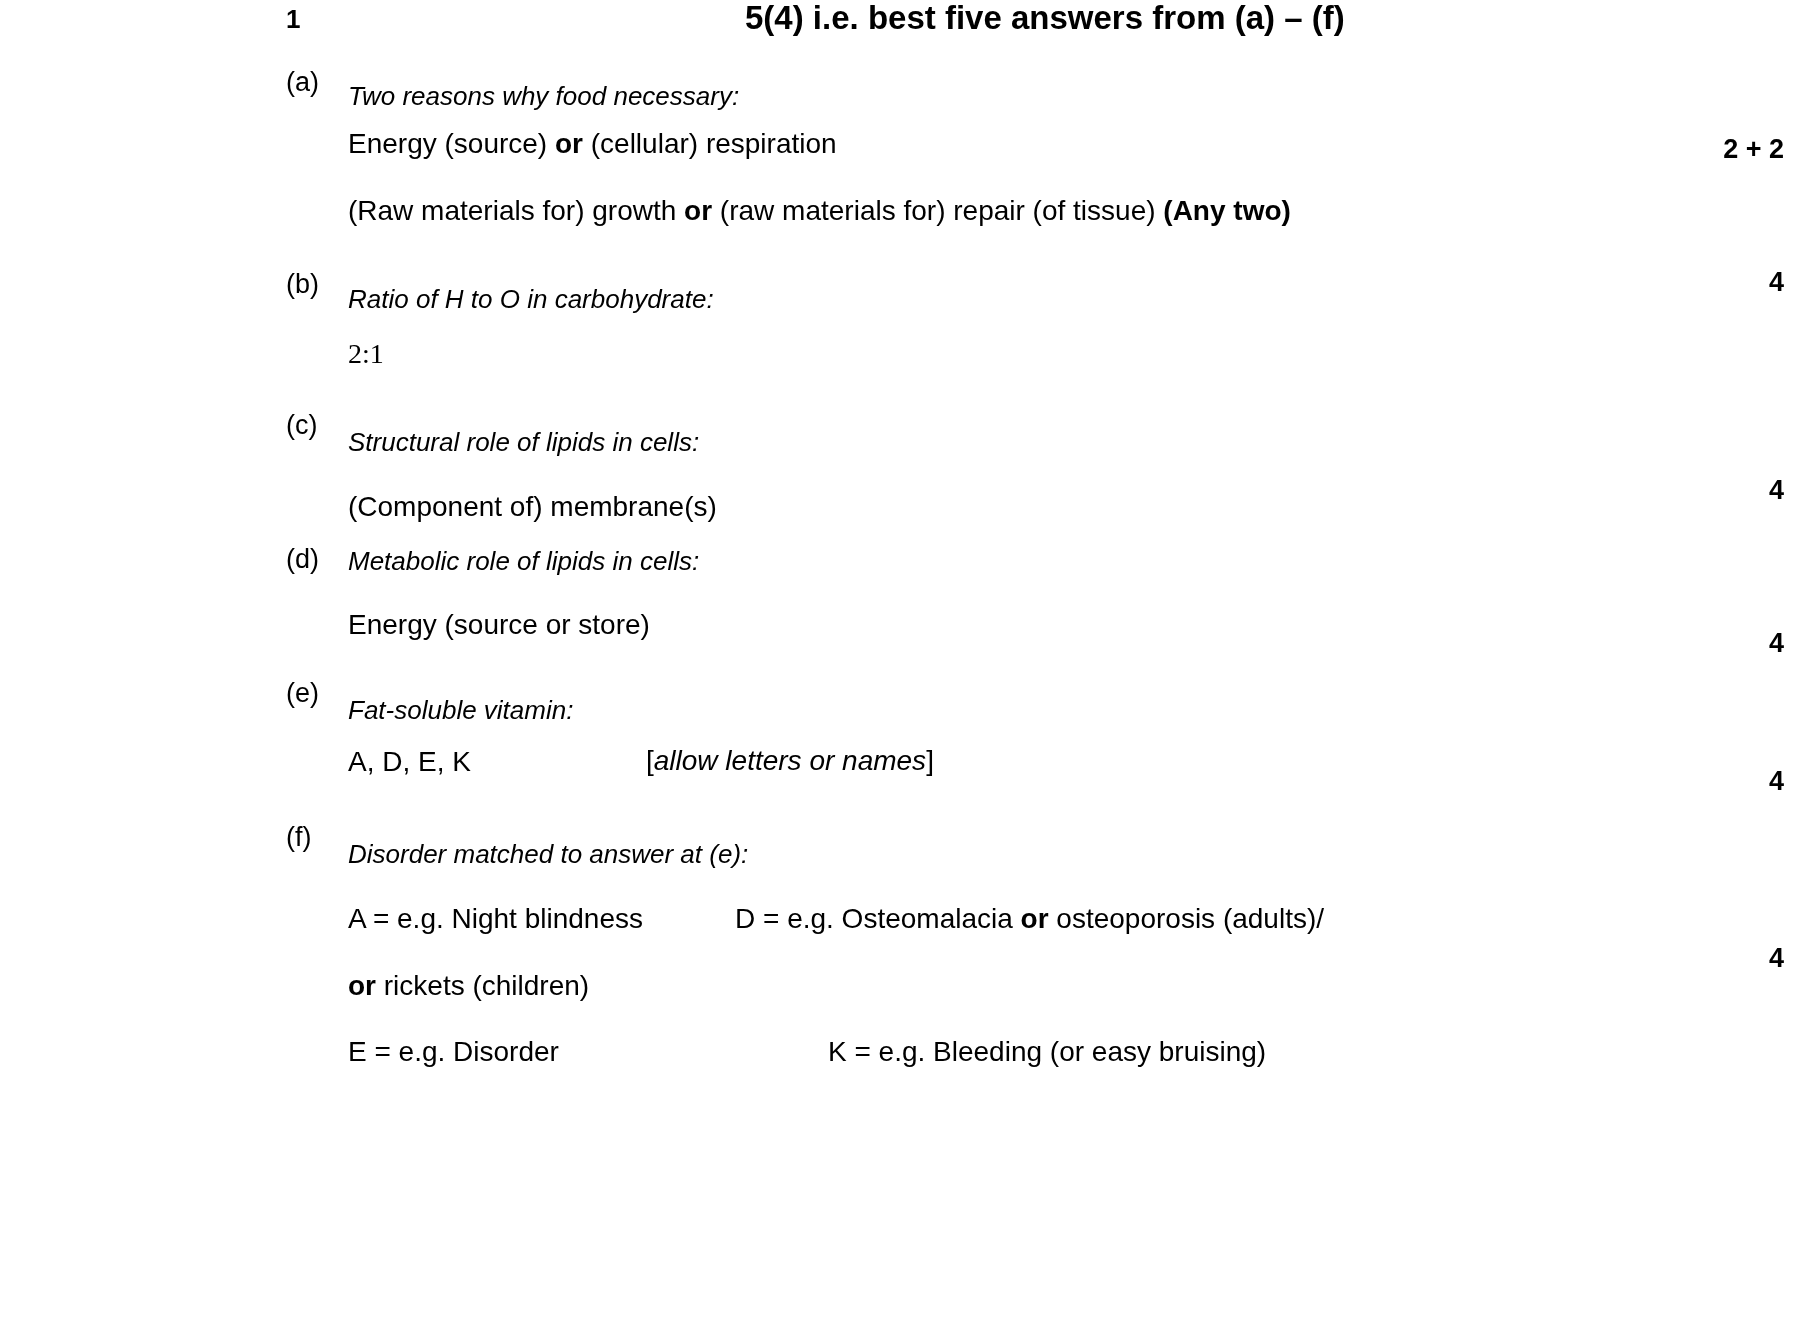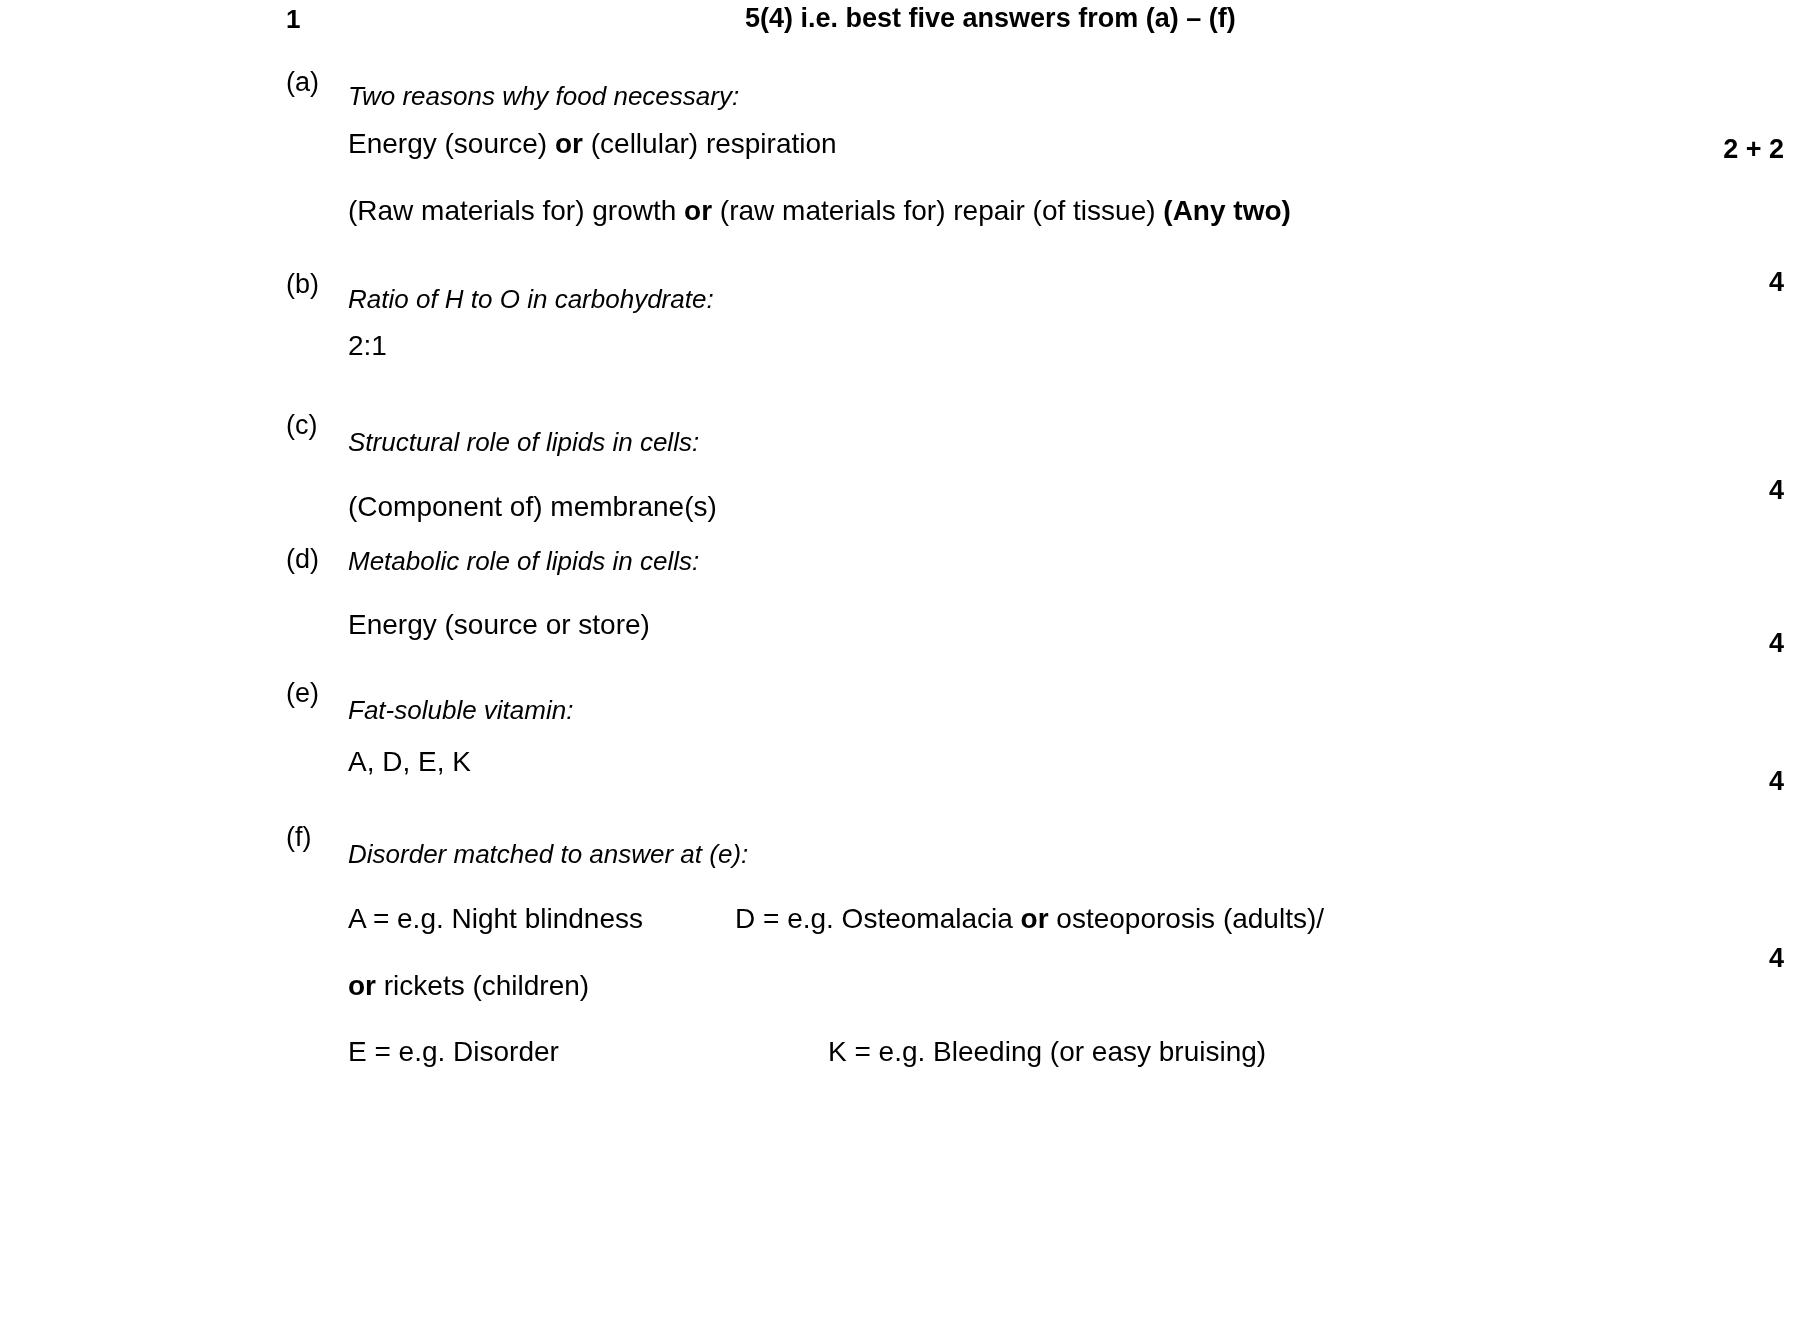--- a/index.html
+++ b/index.html
@@ -27,21 +27,21 @@
     top: 2px;
     font-size: 26px;
     font-weight: bold;
     line-height: 34px;
     white-space: nowrap;
   }
   .hdr-title {
     position: absolute;
     left: 745px;
     top: 0px;
-    font-size: 27px;
+    font-size: 33px;
     font-weight: bold;
     line-height: 36px;
     white-space: nowrap;
   }
 
   
   .part-label {
     position: absolute;
     font-size: 27px;
     line-height: 34px;
@@ -91,21 +91,21 @@
   <div class="mark" style="top:132px;">2 + 2</div>
 
   <div class="line" style="left:348px; top:193px;"><span>(Raw materials for) growth </span><b>or</b><span> (raw materials for) repair (of tissue) </span><b>(Any two)</b></div>
 
   <div class="part-label" style="left:286px; top:267px;">(b)</div>
 
   <div class="line cue" style="left:348px; top:281px;">Ratio of H to O in carbohydrate:</div>
 
   <div class="mark" style="top:265px;">4</div>
 
-  <div class="line" style="left:348px; top:328px;"><span>2:1</span></div>
+  <div class="line" style="left:348px; top:336px;font-family:Liberation Serif, serif;"><span>2:1</span></div>
 
   <div class="part-label" style="left:286px; top:408px;">(c)</div>
 
   <div class="line cue" style="left:348px; top:424px;">Structural role of lipids in cells:</div>
 
   <div class="line" style="left:348px; top:489px;"><span>(Component of) membrane(s)</span></div>
 
   <div class="mark" style="top:473px;">4</div>
 
   <div class="part-label" style="left:286px; top:542px;">(d)</div>
@@ -115,20 +115,21 @@
   <div class="line" style="left:348px; top:607px;"><span>Energy (source or store)</span></div>
 
   <div class="mark" style="top:626px;">4</div>
 
   <div class="part-label" style="left:286px; top:676px;">(e)</div>
 
   <div class="line cue" style="left:348px; top:692px;text-align:right;">Fat-soluble vitamin:</div>
 
   <div class="line" style="left:348px; top:744px;"><span>A, D, E, K</span></div>
 
+  <div class="line" style="left:646px; top:743px;"><span>[</span><i>allow letters or names</i><span>]</span></div>
 
   <div class="mark" style="top:764px;">4</div>
 
   <div class="part-label" style="left:286px; top:820px;">(f)</div>
 
   <div class="line cue" style="left:348px; top:836px;">Disorder matched to answer at (e):</div>
 
   <div class="line" style="left:735px; top:901px;"><span>D = e.g. Osteomalacia </span><b>or</b><span> osteoporosis (adults)/</span></div>
 
   <div class="line" style="left:348px; top:901px;"><span>A = e.g. Night blindness</span></div>

